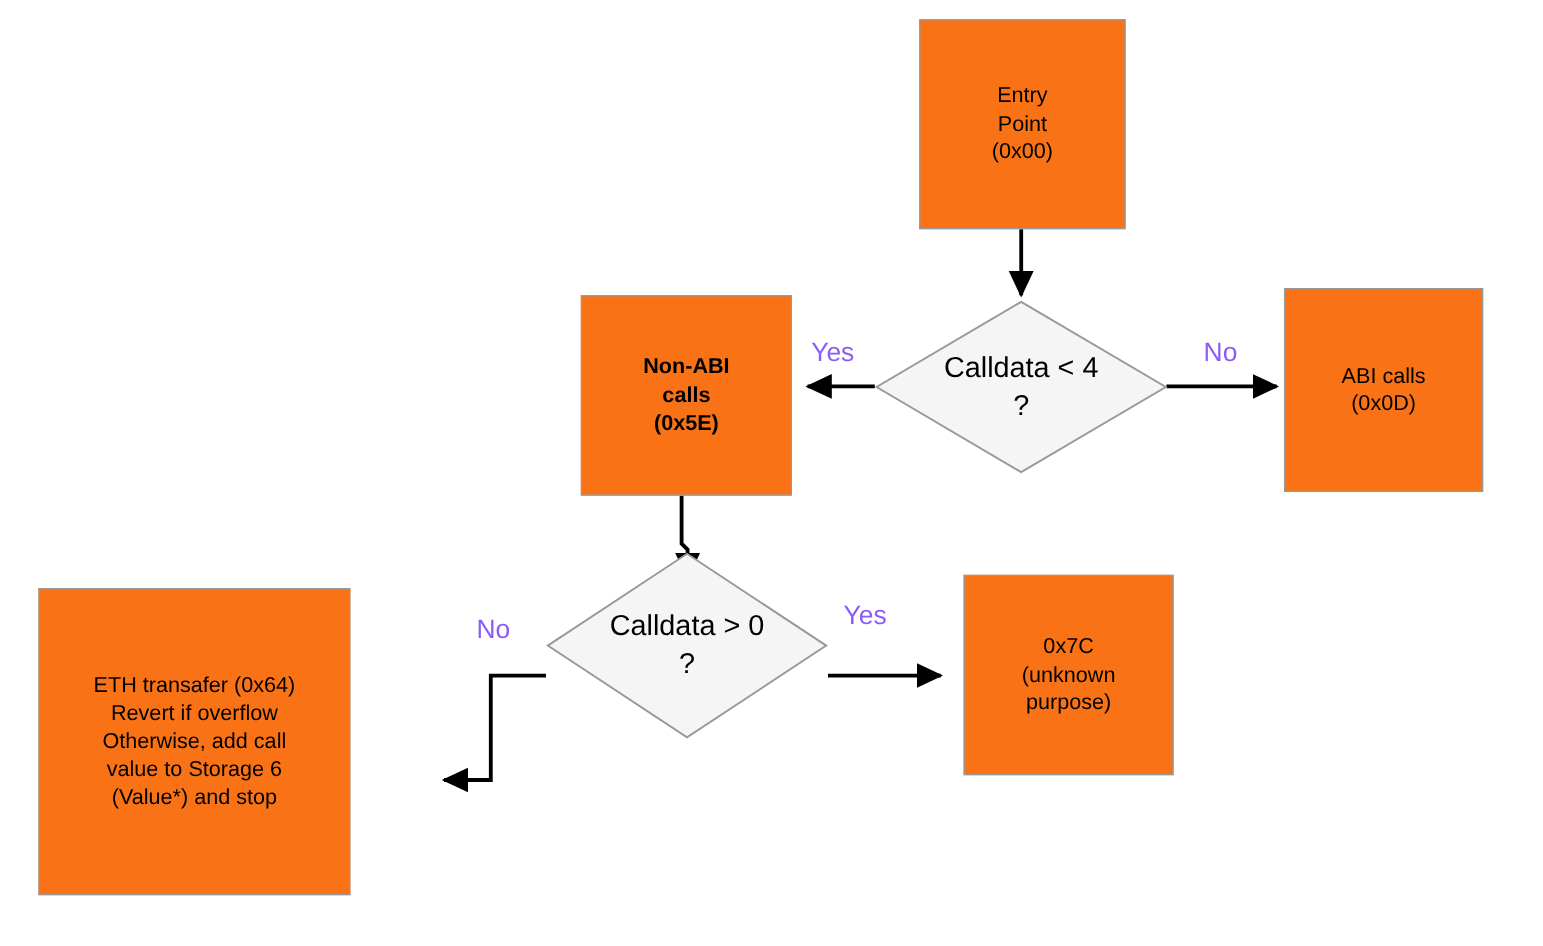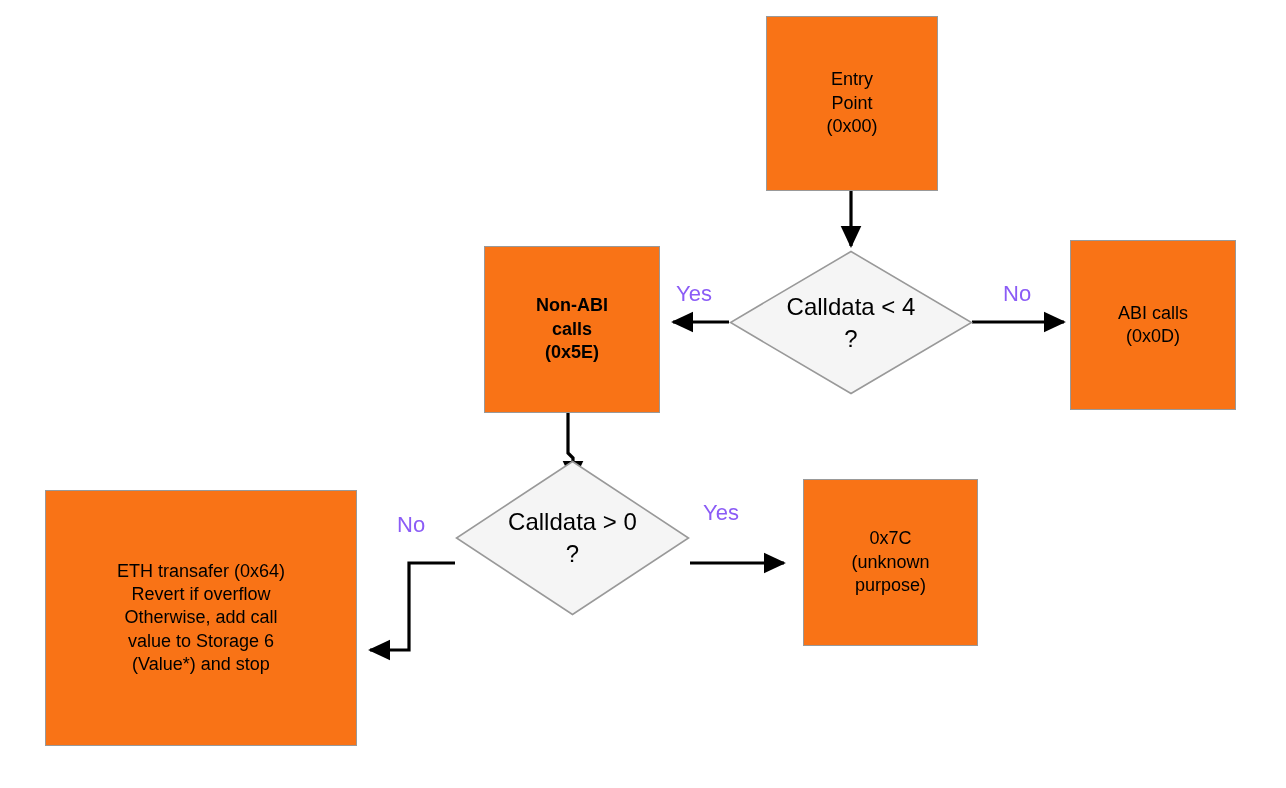--- a/index.html
+++ b/index.html
@@ -145,21 +145,21 @@
       <polygon points="117.5,1.5 233.5,78 117.5,154.5 1.5,78" fill="#f5f5f5" stroke="#999999" stroke-width="1.6"></polygon>
     </svg>
     <div class="diamond-label">Calldata &gt; 0
 ?</div>
   </div>
 
   <div class="node box" style="left:791px; top:479px; width:175px; height:167px;margin-left:12px;">0x7C
 (unknown
 purpose)</div>
 
-  <div class="node box" style="left:45px; top:490px; width:312px; height:256px;">ETH transafer (0x64)
+  <div class="node box" style="left:32px; top:490px; width:260px; height:256px;">ETH transafer (0x64)
 Revert if overflow
 Otherwise, add call
 value to Storage 6
 (Value*) and stop</div>
 
   <div class="edge-label" style="left:676px; top:281px;">Yes</div>
 
   <div class="edge-label" style="left:1003px; top:281px;">No</div>
 
   <div class="edge-label" style="left:703px; top:500px;">Yes</div>

